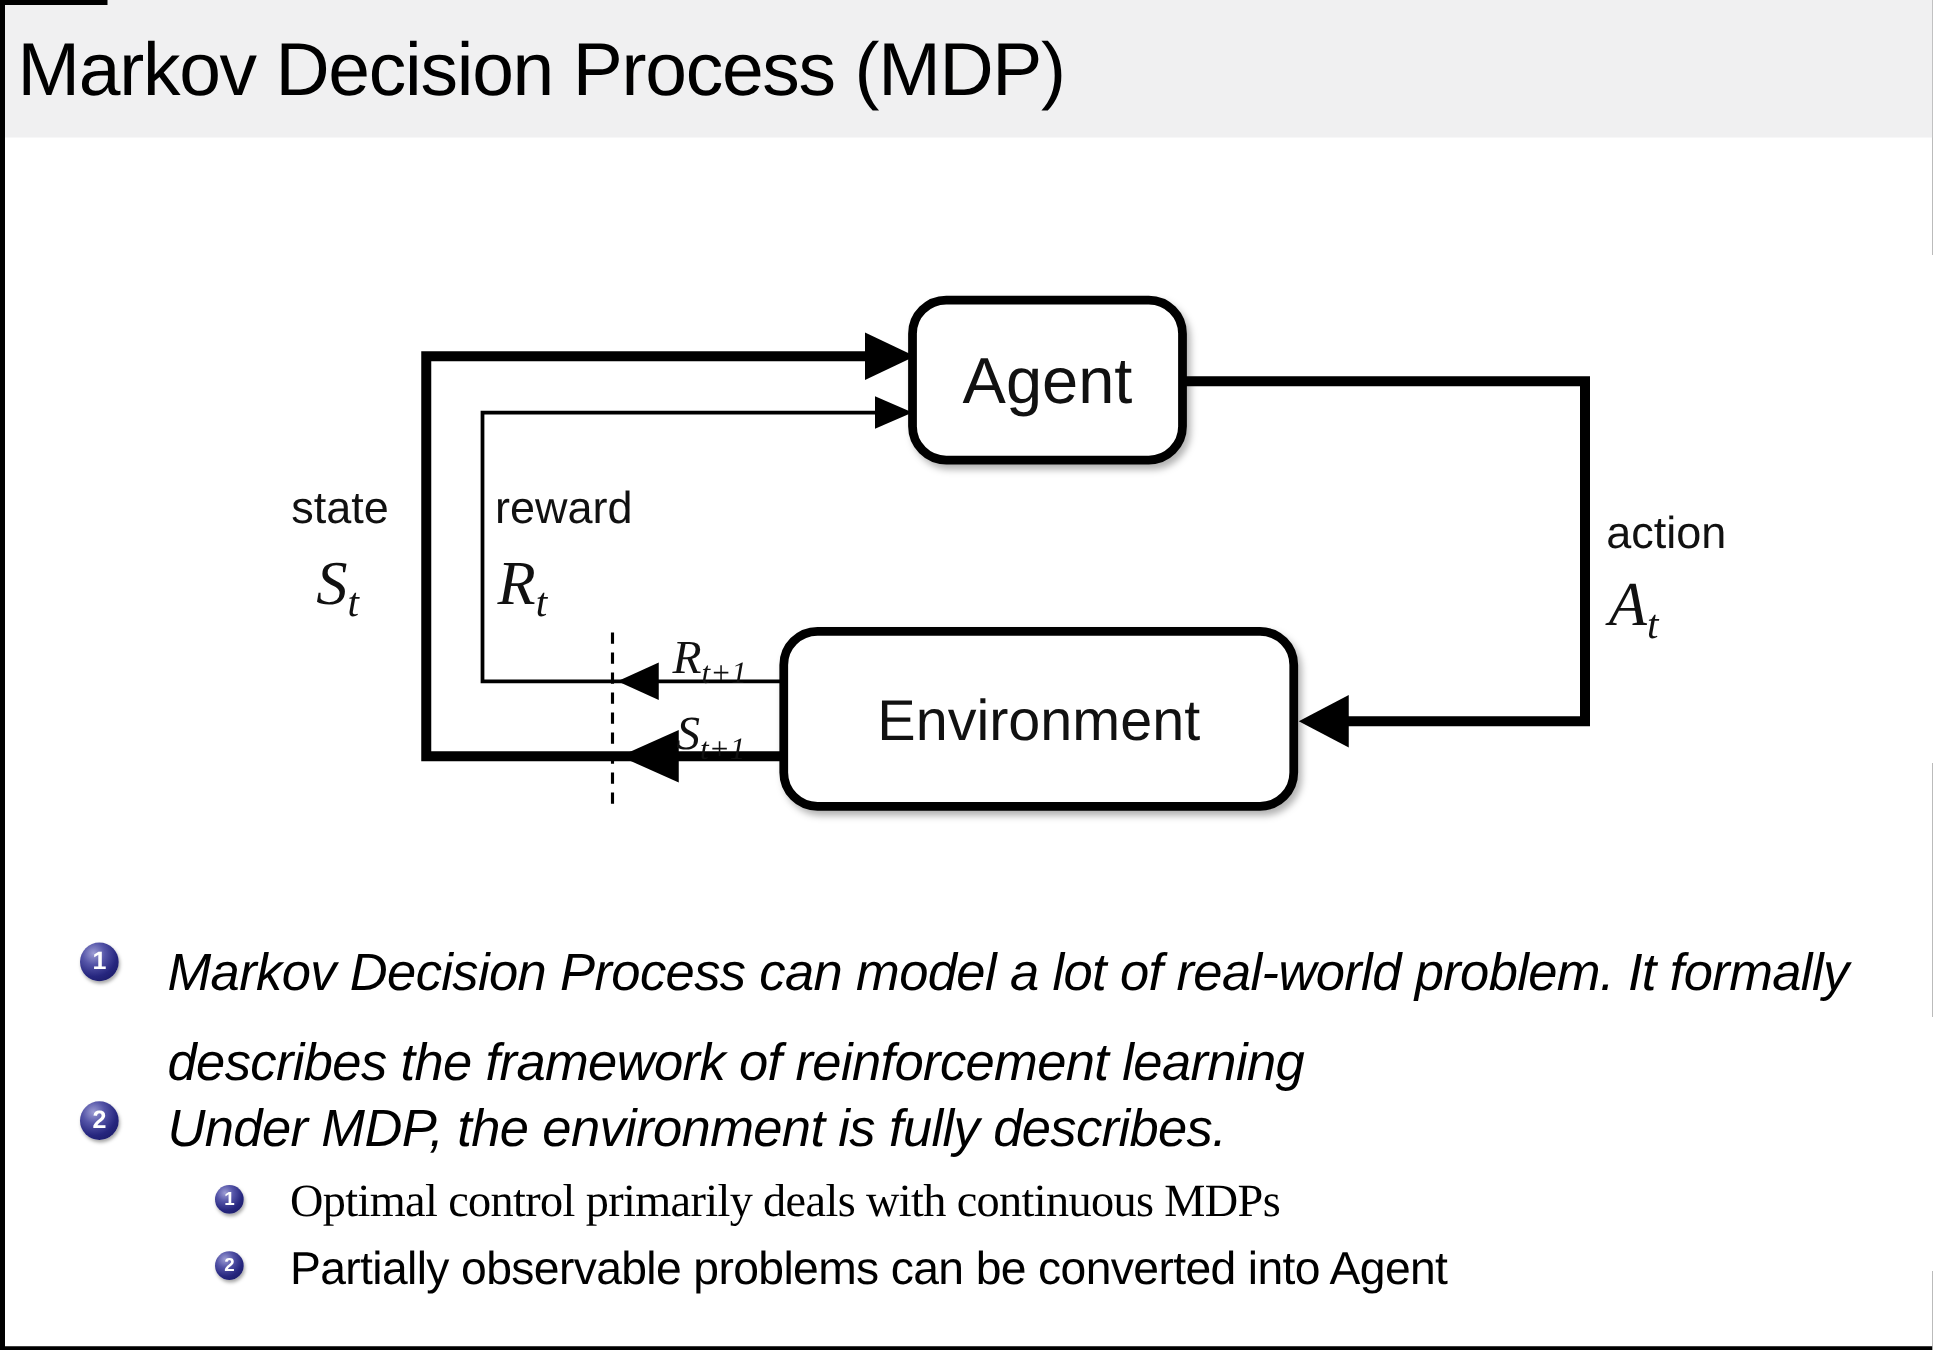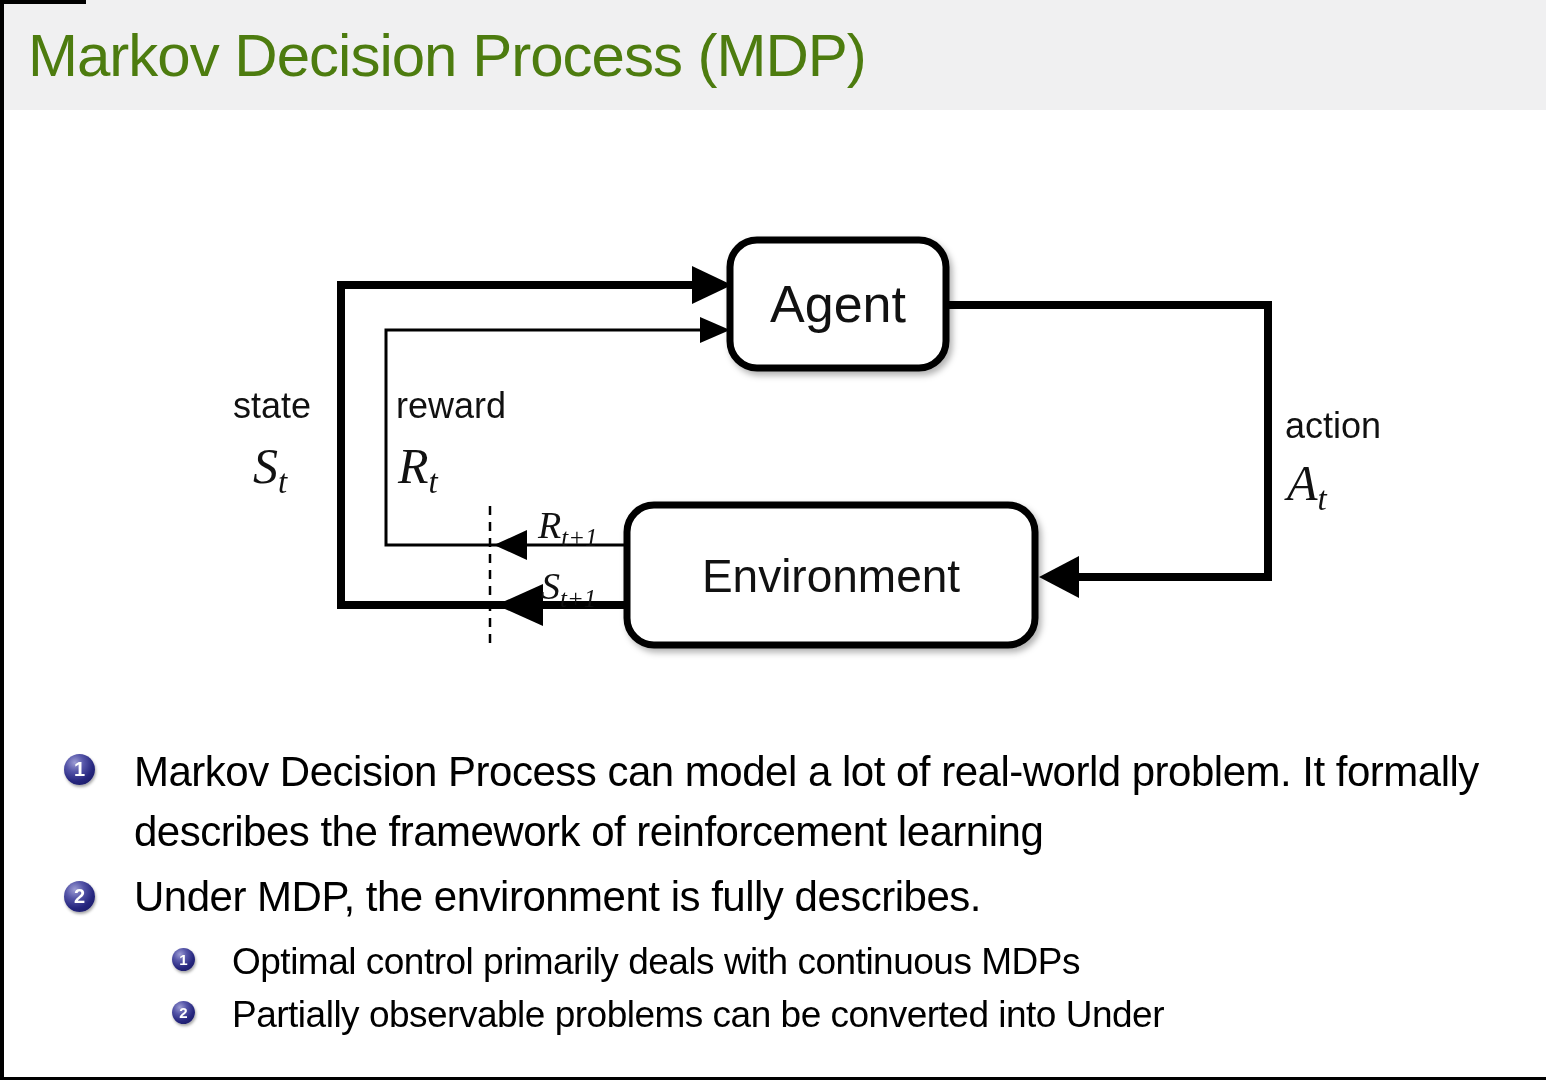--- a/index.html
+++ b/index.html
@@ -11,24 +11,24 @@
     font-family:"Liberation Sans", sans-serif;
     color:#000;
   }
   
   .header{
     position:absolute;left:0;top:0;width:1546px;height:110px;
     background:#f0f0f1;
     display:flex;align-items:center;
   }
   .title{
-    padding-left:28px;
+    padding-left:14px;
     font-size:60px;
     letter-spacing:-1px;
-    color:#4d7c0f;
+    color:#000000;
     white-space:nowrap;
   }
   
   .edge-left{position:absolute;left:0;top:0;width:4px;height:1080px;background:#000;}
   .edge-bottom{position:absolute;left:0;bottom:0;width:1546px;height:3px;background:#000;}
   .edge-topleft{position:absolute;left:0;top:0;width:86px;height:4px;background:#000;}
   
   .diagram{position:absolute;left:0;top:0;}
   .dlabel{font-family:"Liberation Sans",sans-serif;fill:#111;}
   .dmath{font-family:"Liberation Serif",serif;font-style:italic;fill:#111;}
@@ -43,21 +43,21 @@
     font-weight:bold;
     box-shadow:1px 2px 3px rgba(0,0,0,0.35);
   }
   .ball-l1{width:31px;height:31px;font-size:20px;}
   .ball-l2{width:23px;height:23px;font-size:15px;}
   .btext{
     position:absolute;
     color:#000;
     letter-spacing:-0.5px;
   }
-  .btext-l1{font-size:42px;line-height:60px;width:1392px;}
+  .btext-l1{font-size:42px;line-height:72px;width:1392px;font-style:italic;}
   .btext-l2{font-size:37px;line-height:53px;width:1280px;}
 </style>
 </head>
 <body>
 
 <div class="slide">
 
   <div class="header">
     <div class="title">Markov Decision Process (MDP)</div>
   </div>
@@ -102,22 +102,22 @@
     <text x="541" y="599" font-size="38" class="dmath"><tspan>S</tspan><tspan dy="8" font-size="25">t+1</tspan></text>
   </svg>
 
   <div class="ball ball-l1" style="left:64px;top:754px;">1</div>
   <div class="btext btext-l1" style="left:134px;top:742px;">Markov Decision Process can model a lot of real-world problem. It formally describes the framework of reinforcement learning</div>
 
   <div class="ball ball-l1" style="left:64px;top:881px;">2</div>
   <div class="btext btext-l1" style="left:134px;top:867px;">Under MDP, the environment is fully describes.</div>
 
   <div class="ball ball-l2" style="left:172px;top:948px;">1</div>
-  <div class="btext btext-l2" style="left:232px;top:935px;">Optimal control primarily deals with continuous MDPs</div>
+  <div class="btext btext-l2" style="left:232px;top:935px;font-family:Liberation Serif, serif;">Optimal control primarily deals with continuous MDPs</div>
 
   <div class="ball ball-l2" style="left:172px;top:1001px;">2</div>
-  <div class="btext btext-l2" style="left:232px;top:988px;">Partially observable problems can be converted into Under</div>
+  <div class="btext btext-l2" style="left:232px;top:988px;">Partially observable problems can be converted into Agent</div>
 
   <div class="edge-left"></div>
   <div class="edge-bottom"></div>
   <div class="edge-topleft"></div>
 
 </div>
 
 </body></html>

